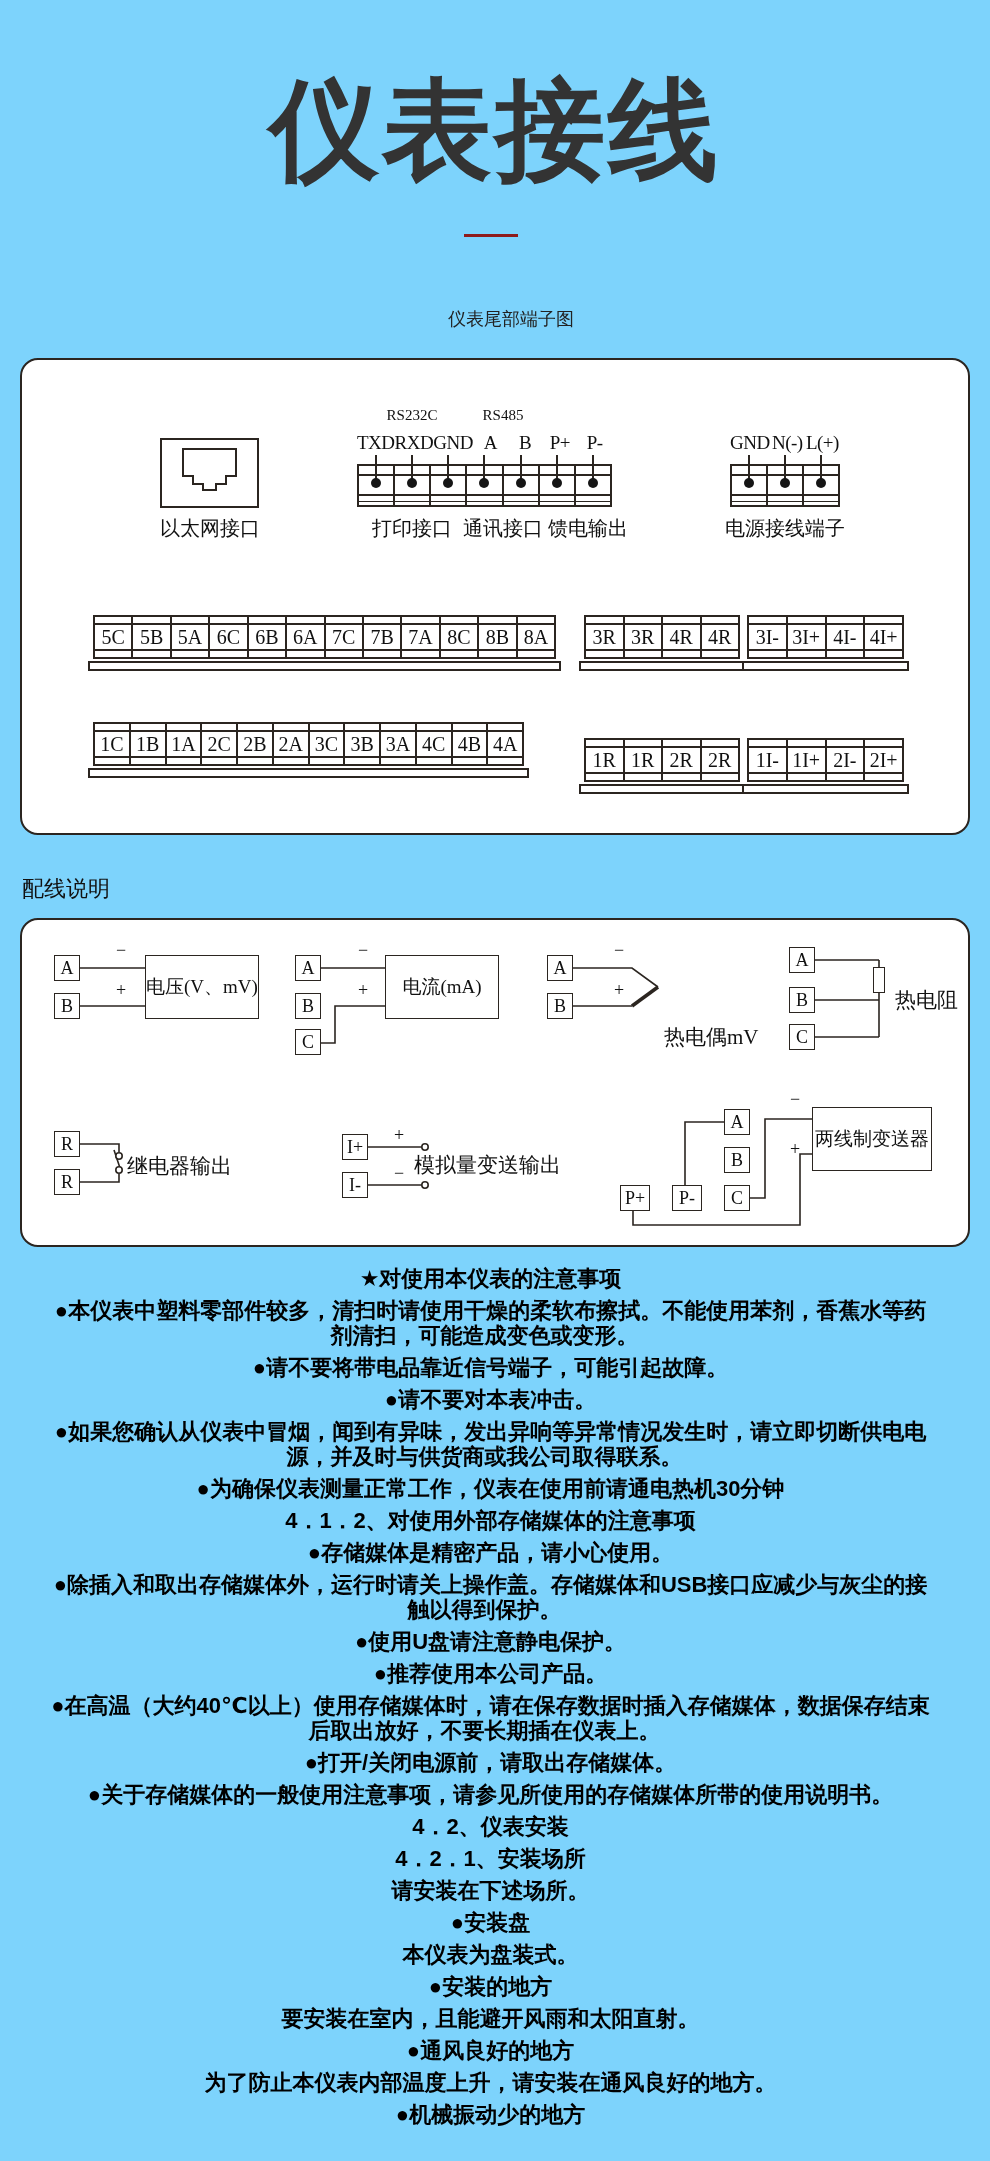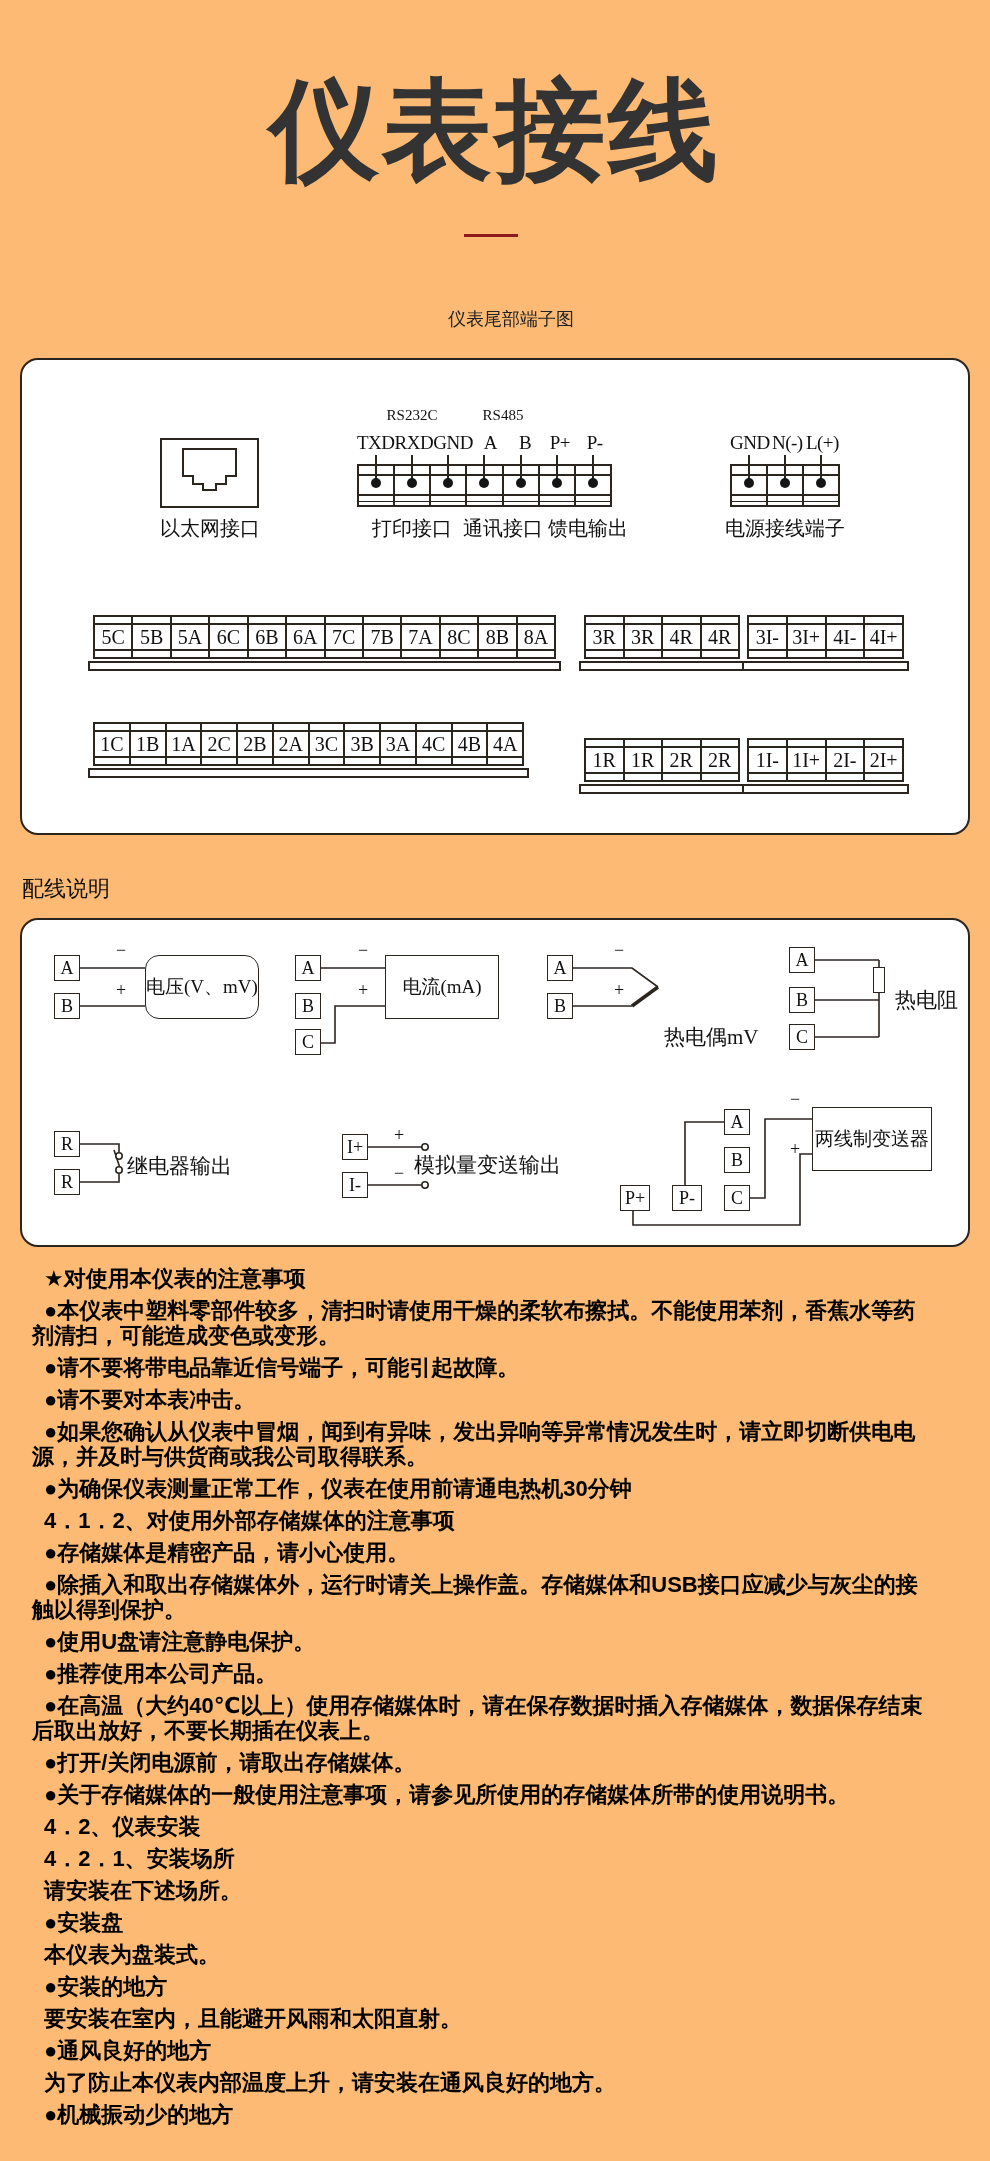--- a/index.html
+++ b/index.html
@@ -1,17 +1,17 @@
 <!DOCTYPE html>
 <html><head>
 <meta charset="utf-8">
 <style>
   :root{ --ink:#2b2520; }
   html,body{margin:0;padding:0;background:#fff;}
-  .page{position:relative;width:990px;height:2161px;background:#fdba74;overflow:hidden;
+  .page{position:relative;width:990px;height:2161px;background:#7dd3fc;overflow:hidden;
         font-family:"Liberation Sans","DejaVu Sans",sans-serif;color:#111;}
   .ser{font-family:"Liberation Serif","DejaVu Serif",serif;}
 
   
   .title{position:absolute;top:70px;left:0;width:100%;margin:0;text-align:center;
          font-size:110px;line-height:120px;font-weight:800;color:#333;letter-spacing:3px;}
   .divider{position:absolute;top:234px;left:464px;width:54px;height:3px;}
   .subtitle{position:absolute;top:291px;left:0;width:100%;margin:16px;text-align:center;
             font-size:18px;font-weight:500;color:#222;}
 
@@ -61,21 +61,21 @@
       display:flex;align-items:center;justify-content:center;font-size:18px;color:#111;}
   .wbox{position:absolute;border:1.6px solid var(--ink);box-sizing:border-box;background:#fff;
         display:flex;align-items:center;justify-content:center;font-size:19px;color:#111;white-space:nowrap;}
   .dlabel{position:absolute;font-size:21px;color:#111;white-space:nowrap;}
   .pm{position:absolute;font-size:18px;color:#111;}
   .res{position:absolute;left:851px;top:47px;width:12px;height:26px;border:1.6px solid var(--ink);
        box-sizing:border-box;background:#fff;}
 
   
   .notes{position:absolute;top:1266px;left:32px;width:905px;font-size:22px;line-height:25px;
-         font-weight:700;color:#000;}
+         font-weight:700;color:#000;text-align:center;}
   .notes p{margin:0 0 7px 0;text-indent:12px;}
 </style>
 </head>
 <body>
 
 <div class="page">
 
   <h1 class="title">仪表接线</h1>
   <div class="divider" style="background:#8e1b1b;"></div>
   <h2 class="subtitle">仪表尾部端子图</h2>
@@ -270,21 +270,21 @@
         <circle cx="403" cy="265" r="3.2" fill="#fff"></circle>
 
         <path d="M663 265 V202 H702 M728 278 H743 V199 H790 M611 291 V305 H778 V234 H790"></path>
       </g>
     </svg>
 
     <div class="sq ser" style="left:32px;top:35px;">A</div>
     <div class="sq ser" style="left:32px;top:73px;">B</div>
     <span class="pm ser" style="left:94px;top:20px;">−</span>
     <span class="pm ser" style="left:94px;top:60px;">+</span>
-    <div class="wbox ser" style="left:123px;top:35px;width:114px;height:64px;border-radius:14px;">电压(V、mV)</div>
+    <div class="wbox ser" style="left:123px;top:35px;width:114px;height:64px;">电压(V、mV)</div>
 
     <div class="sq ser" style="left:273px;top:35px;">A</div>
     <div class="sq ser" style="left:273px;top:73px;">B</div>
     <div class="sq ser" style="left:273px;top:109px;">C</div>
     <span class="pm ser" style="left:336px;top:20px;">−</span>
     <span class="pm ser" style="left:336px;top:60px;">+</span>
     <div class="wbox ser" style="left:363px;top:35px;width:114px;height:64px;">电流(mA)</div>
 
     <div class="sq ser" style="left:525px;top:35px;">A</div>
     <div class="sq ser" style="left:525px;top:73px;">B</div>

